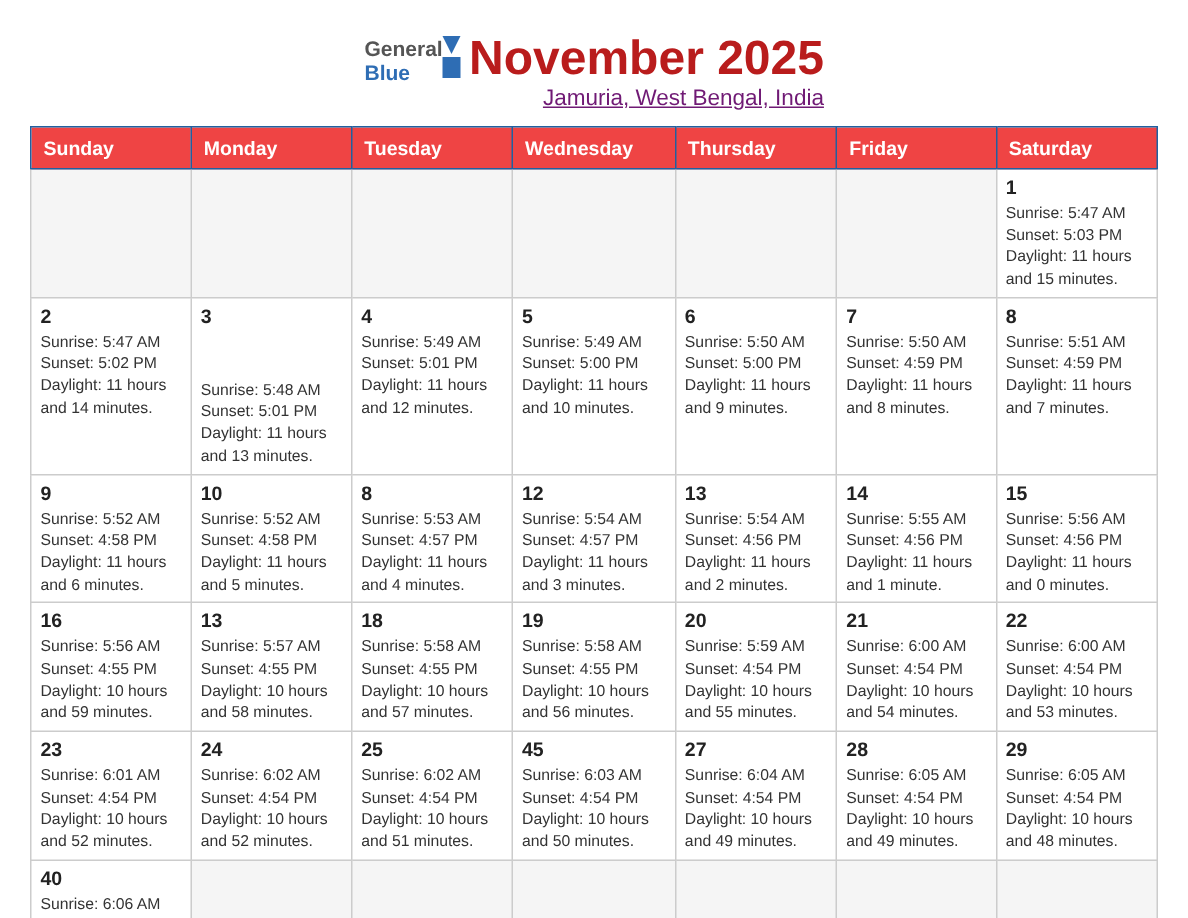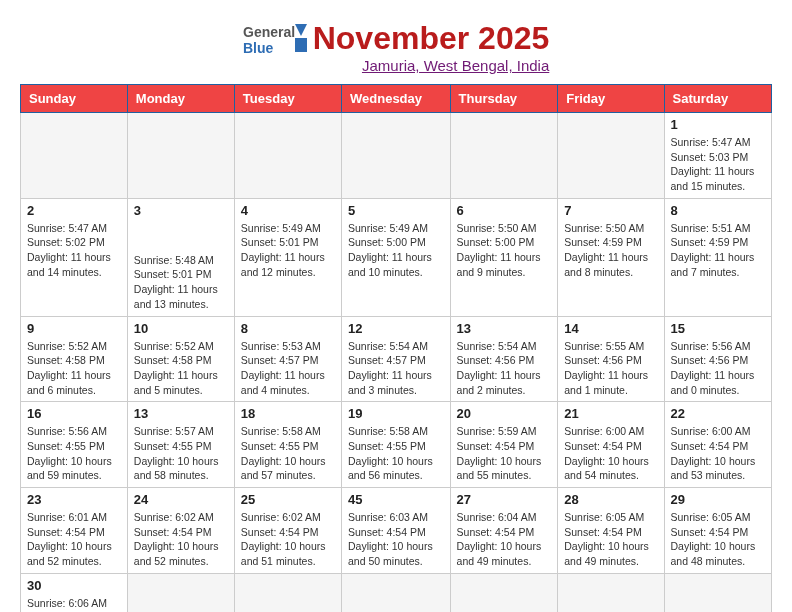--- a/index.html
+++ b/index.html
@@ -292,21 +292,21 @@
         </td>
         <td>
           <div class="day-num">29</div>
           <div class="day-info" style="white-space: pre-line;">Sunrise: 6:05 AM
 Sunset: 4:54 PM
 Daylight: 10 hours and 48 minutes.</div>
         </td>
       </tr>
       <tr class="last-row">
         <td>
-          <div class="day-num">30</div>
+          <div class="day-num">40</div>
           <div class="day-info" style="white-space: pre-line;">Sunrise: 6:06 AM
 Sunset: 4:54 PM
 Daylight: 10 hours and 47 minutes.</div>
         </td>
         <td class="empty"></td>
         <td class="empty"></td>
         <td class="empty"></td>
         <td class="empty"></td>
         <td class="empty"></td>
         <td class="empty"></td>

